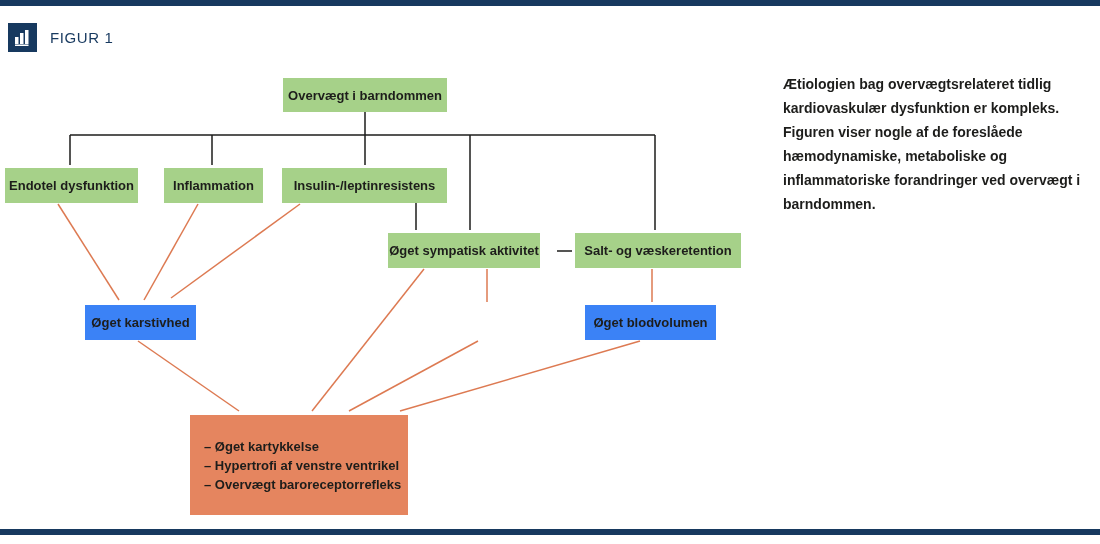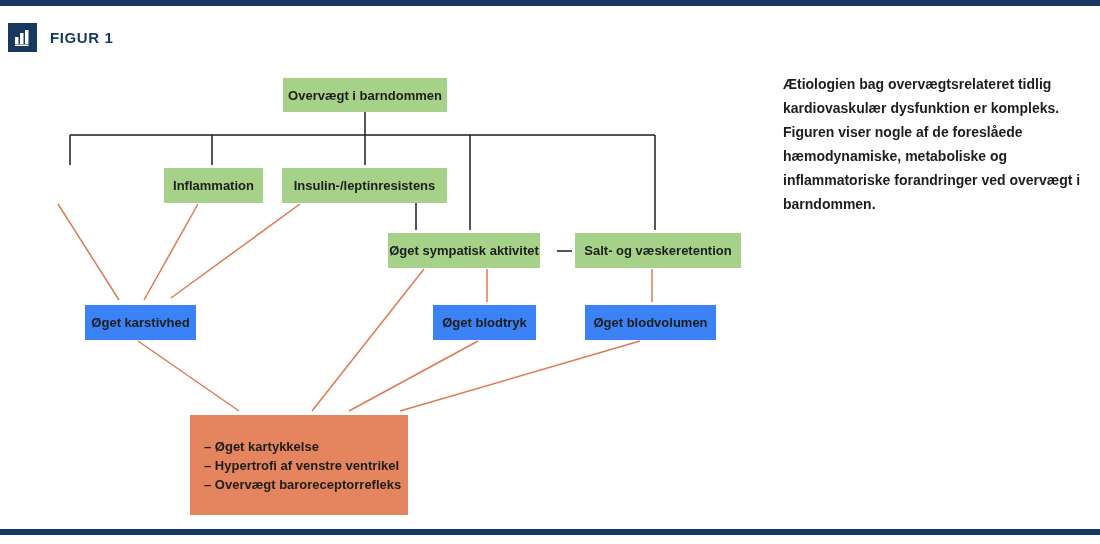--- a/index.html
+++ b/index.html
@@ -3,21 +3,21 @@
 <meta charset="utf-8">
 <style>
   html,body { margin:0; padding:0; background:#ffffff; font-family:"Liberation Sans",sans-serif; }
   .page { position:relative; width:1100px; height:544px; background:#ffffff; overflow:hidden; }
 
   .topbar { position:absolute; top:0; left:0; width:1100px; height:6px; background:#17395f; }
   .bottombar { position:absolute; top:529px; left:0; width:1100px; height:6px; background:#17395f; }
 
   .figur-header { position:absolute; top:23px; left:8px; display:flex; align-items:center; gap:13px; }
   .figur-icon { width:29px; height:29px; background:#17395f; display:flex; align-items:center; justify-content:center; }
-  .figur-label { color:#17395f; font-weight:bold; font-size:15px; letter-spacing:0.6px; }
+  .figur-label { color:#17395f; font-weight:normal; font-size:15px; letter-spacing:0.6px; }
 
   .node { position:absolute; display:flex; align-items:center; justify-content:center;
           font-size:13px; font-weight:bold; color:#1d1d1b; text-align:center; line-height:15px; }
   .green  { background:#a6d189; }
   .salmon { background:#3b82f6;text-align:right; }
 
   .outcomes { position:absolute; left:190px; top:415px; width:218px; height:100px;
               background:#e5855f; display:flex; flex-direction:column; justify-content:center;
               padding:6px 6px 6px 14px; box-sizing:border-box; }
   .outcomes div { font-size:13px; font-weight:bold; color:#1d1d1b; line-height:19px; white-space:nowrap; }
@@ -74,32 +74,32 @@
     <path class="sal" d="M487,269 V302" marker-end="url(#as)"></path>
     <path class="sal" d="M652,269 V302" marker-end="url(#as)"></path>
     <path class="sal" d="M138,341 L239,411" marker-end="url(#as)"></path>
     <path class="sal" d="M424,269 L312,411" marker-end="url(#as)"></path>
     <path class="sal" d="M478,341 L349,411" marker-end="url(#as)"></path>
     <path class="sal" d="M640,341 L400,411" marker-end="url(#as)"></path>
   </svg>
 
   <div class="node green" style="left:283px;top:78px;width:164px;height:34px">Overvægt i barndommen</div>
 
+  <div class="node green" style="left:5px;top:168px;width:133px;height:35px">Endotel dysfunktion</div>
 
   <div class="node green" style="left:164px;top:168px;width:99px;height:35px">Inflammation</div>
 
   <div class="node green" style="left:282px;top:168px;width:165px;height:35px">Insulin-/leptinresistens</div>
 
   <div class="node green" style="left:388px;top:233px;width:152px;height:35px">Øget sympatisk aktivitet</div>
 
   <div class="node green" style="left:575px;top:233px;width:166px;height:35px">Salt- og væskeretention</div>
 
   <div class="node salmon" style="left:85px;top:305px;width:111px;height:35px">Øget karstivhed</div>
 
-  <div class="node salmon" style="left:433px;top:305px;width:103px;height:35px">Øget blodtryk</div>
 
   <div class="node salmon" style="left:585px;top:305px;width:131px;height:35px">Øget blodvolumen</div>
 
   <div class="outcomes">
     <div>– Øget kartykkelse</div>
     <div>– Hypertrofi af venstre ventrikel</div>
     <div>– Overvægt baroreceptorrefleks</div>
   </div>
 
   <div class="caption">Ætiologien bag overvægtsrelateret tidlig kardiovaskulær dysfunktion er kompleks. Figuren viser nogle af de foreslåede hæmodynamiske, metaboliske og inflammatoriske forandringer ved overvægt i barndommen.</div>

